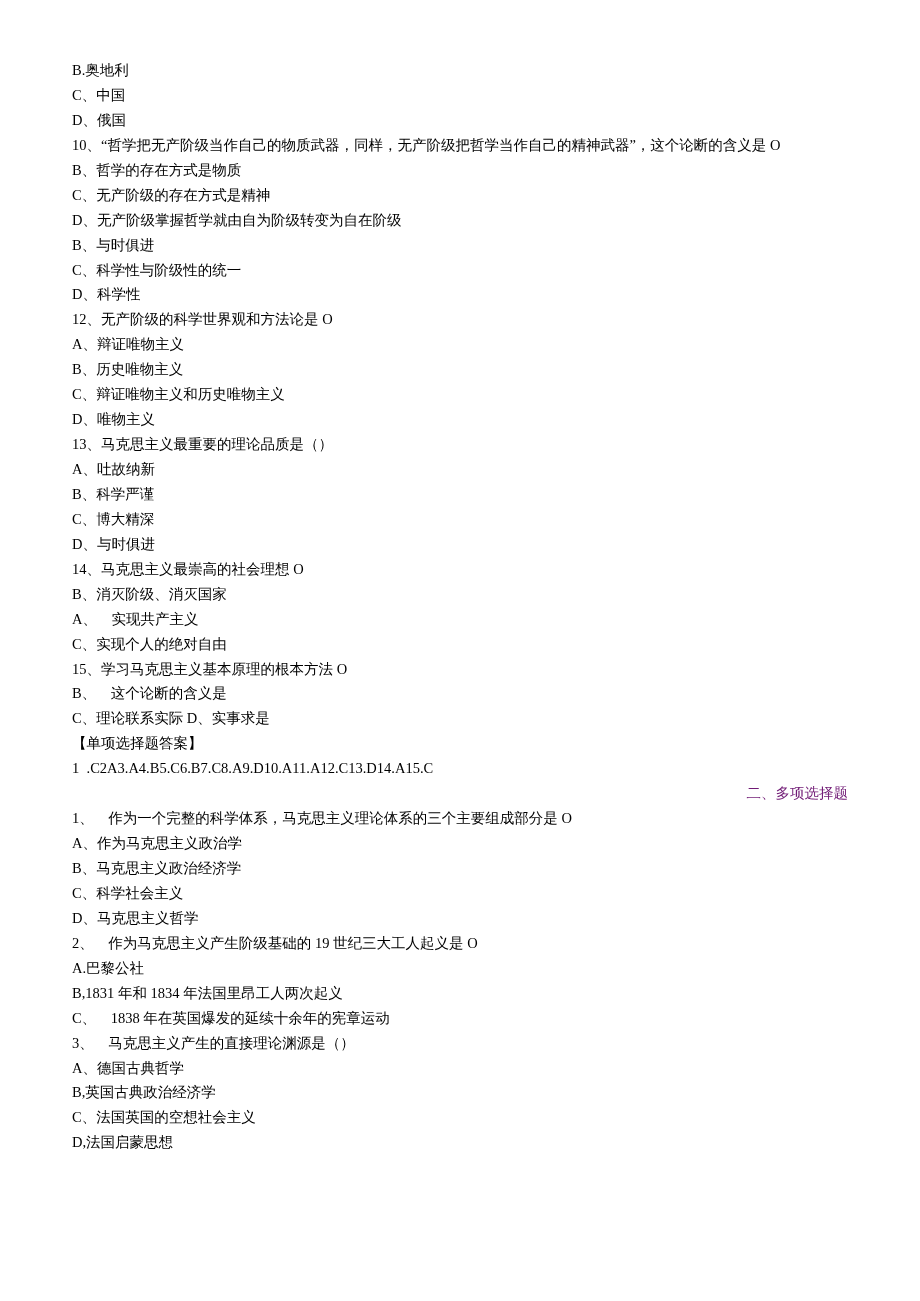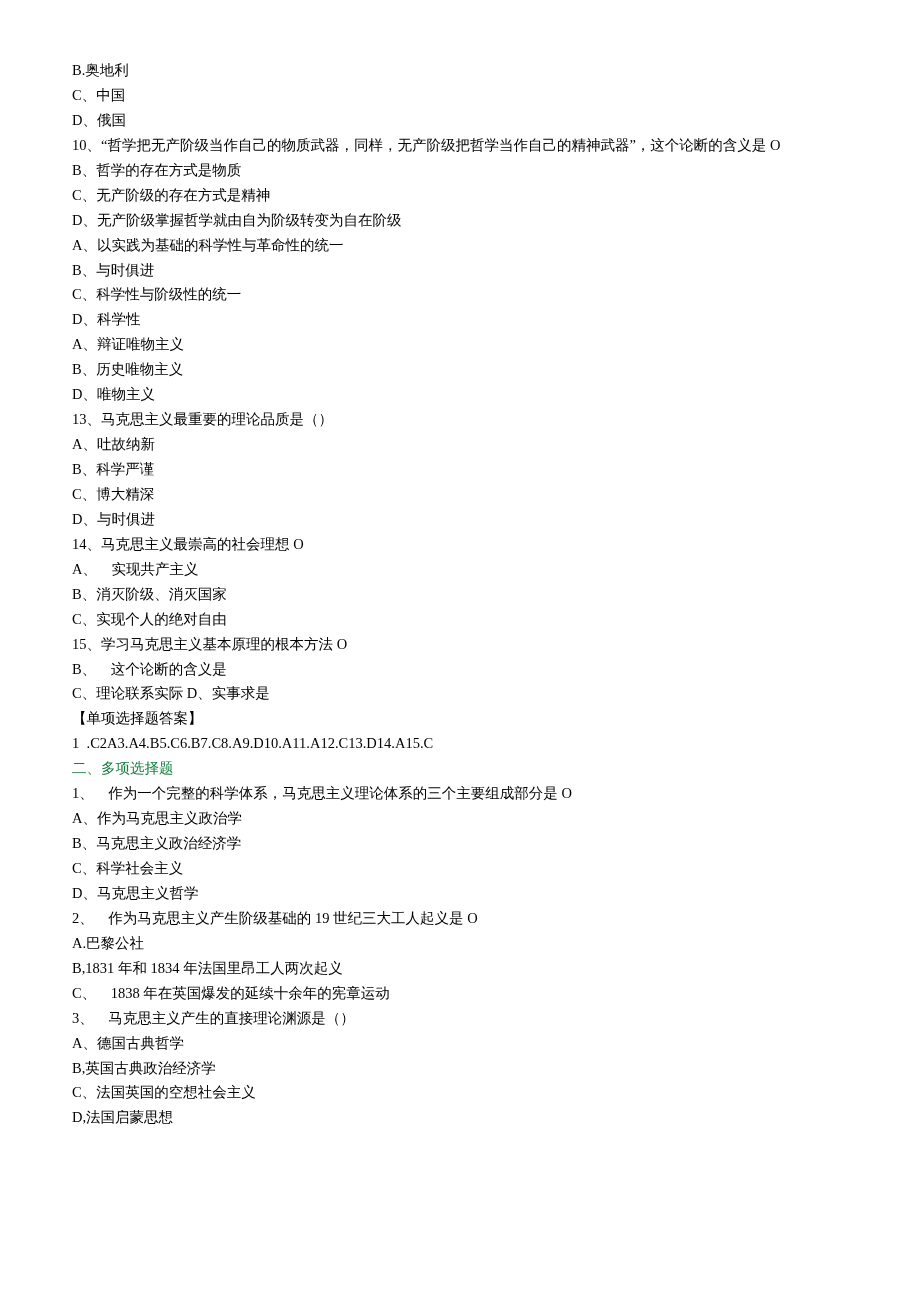--- a/index.html
+++ b/index.html
@@ -15,49 +15,51 @@
     width: 920px;
     min-height: 1301px;
     box-sizing: border-box;
     padding: 58px 72px 60px 72px;
   }
   .line {
     display: block;
     white-space: pre-wrap;
   }
   .faint {
-    color: #15803d;
+    color: #701a75;
+    text-align: right;
   }
 </style>
 </head>
 <body>
 
 <div class="page" id="page-root">
     <span class="line">B.奥地利</span>
     <span class="line">C、中国</span>
     <span class="line">D、俄国</span>
     <span class="line">10、“哲学把无产阶级当作自己的物质武器，同样，无产阶级把哲学当作自己的精神武器”，这个论断的含义是 O</span>
     <span class="line">B、哲学的存在方式是物质</span>
     <span class="line">C、无产阶级的存在方式是精神</span>
     <span class="line">D、无产阶级掌握哲学就由自为阶级转变为自在阶级</span>
-    <span class="line">A、以实践为基础的科学性与革命性的统一</span>
     <span class="line">B、与时俱进</span>
     <span class="line">C、科学性与阶级性的统一</span>
     <span class="line">D、科学性</span>
+    <span class="line">12、无产阶级的科学世界观和方法论是 O</span>
     <span class="line">A、辩证唯物主义</span>
     <span class="line">B、历史唯物主义</span>
+    <span class="line">C、辩证唯物主义和历史唯物主义</span>
     <span class="line">D、唯物主义</span>
     <span class="line">13、马克思主义最重要的理论品质是（）</span>
     <span class="line">A、吐故纳新</span>
     <span class="line">B、科学严谨</span>
     <span class="line">C、博大精深</span>
     <span class="line">D、与时俱进</span>
     <span class="line">14、马克思主义最崇高的社会理想 O</span>
+    <span class="line">B、消灭阶级、消灭国家</span>
     <span class="line">A、　实现共产主义</span>
-    <span class="line">B、消灭阶级、消灭国家</span>
     <span class="line">C、实现个人的绝对自由</span>
     <span class="line">15、学习马克思主义基本原理的根本方法 O</span>
     <span class="line">B、　这个论断的含义是</span>
     <span class="line">C、理论联系实际 D、实事求是</span>
     <span class="line">【单项选择题答案】</span>
     <span class="line">1  .C2A3.A4.B5.C6.B7.C8.A9.D10.A11.A12.C13.D14.A15.C</span>
     <span class="line faint">二、多项选择题</span>
     <span class="line">1、　作为一个完整的科学体系，马克思主义理论体系的三个主要组成部分是 O</span>
     <span class="line">A、作为马克思主义政治学</span>
     <span class="line">B、马克思主义政治经济学</span>

